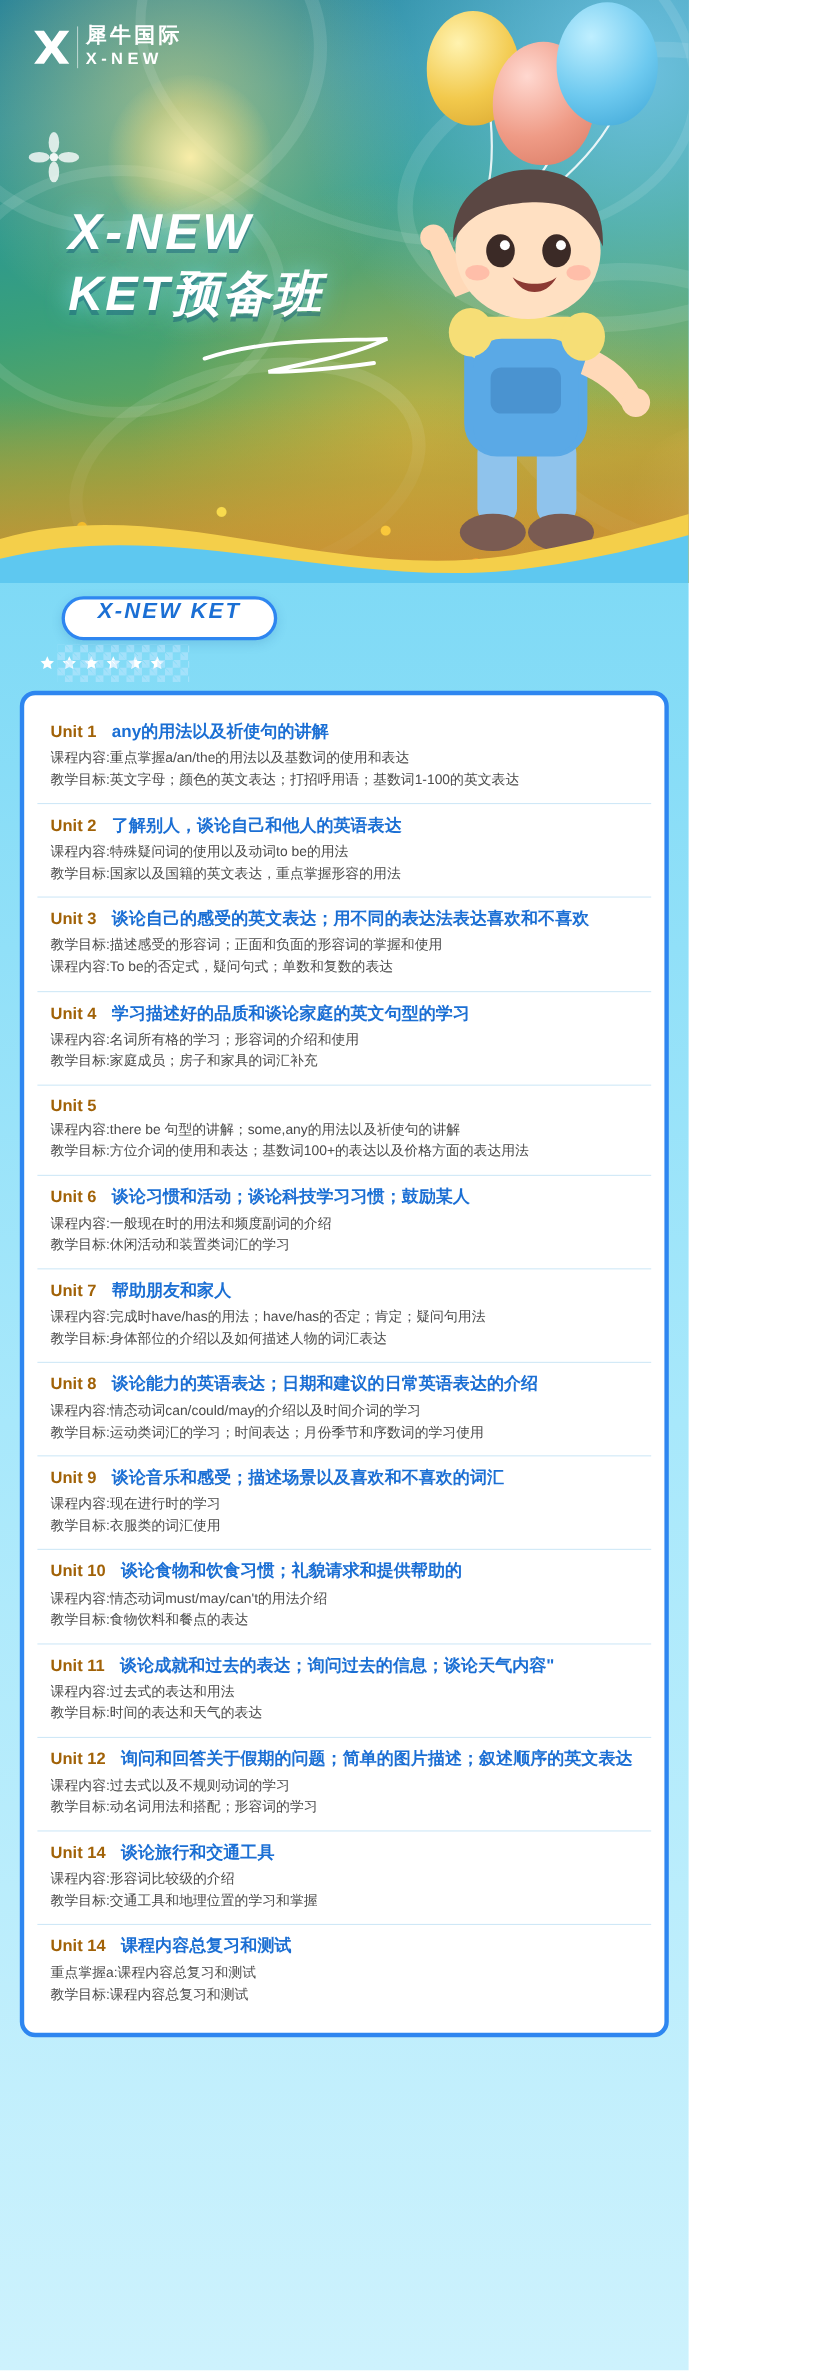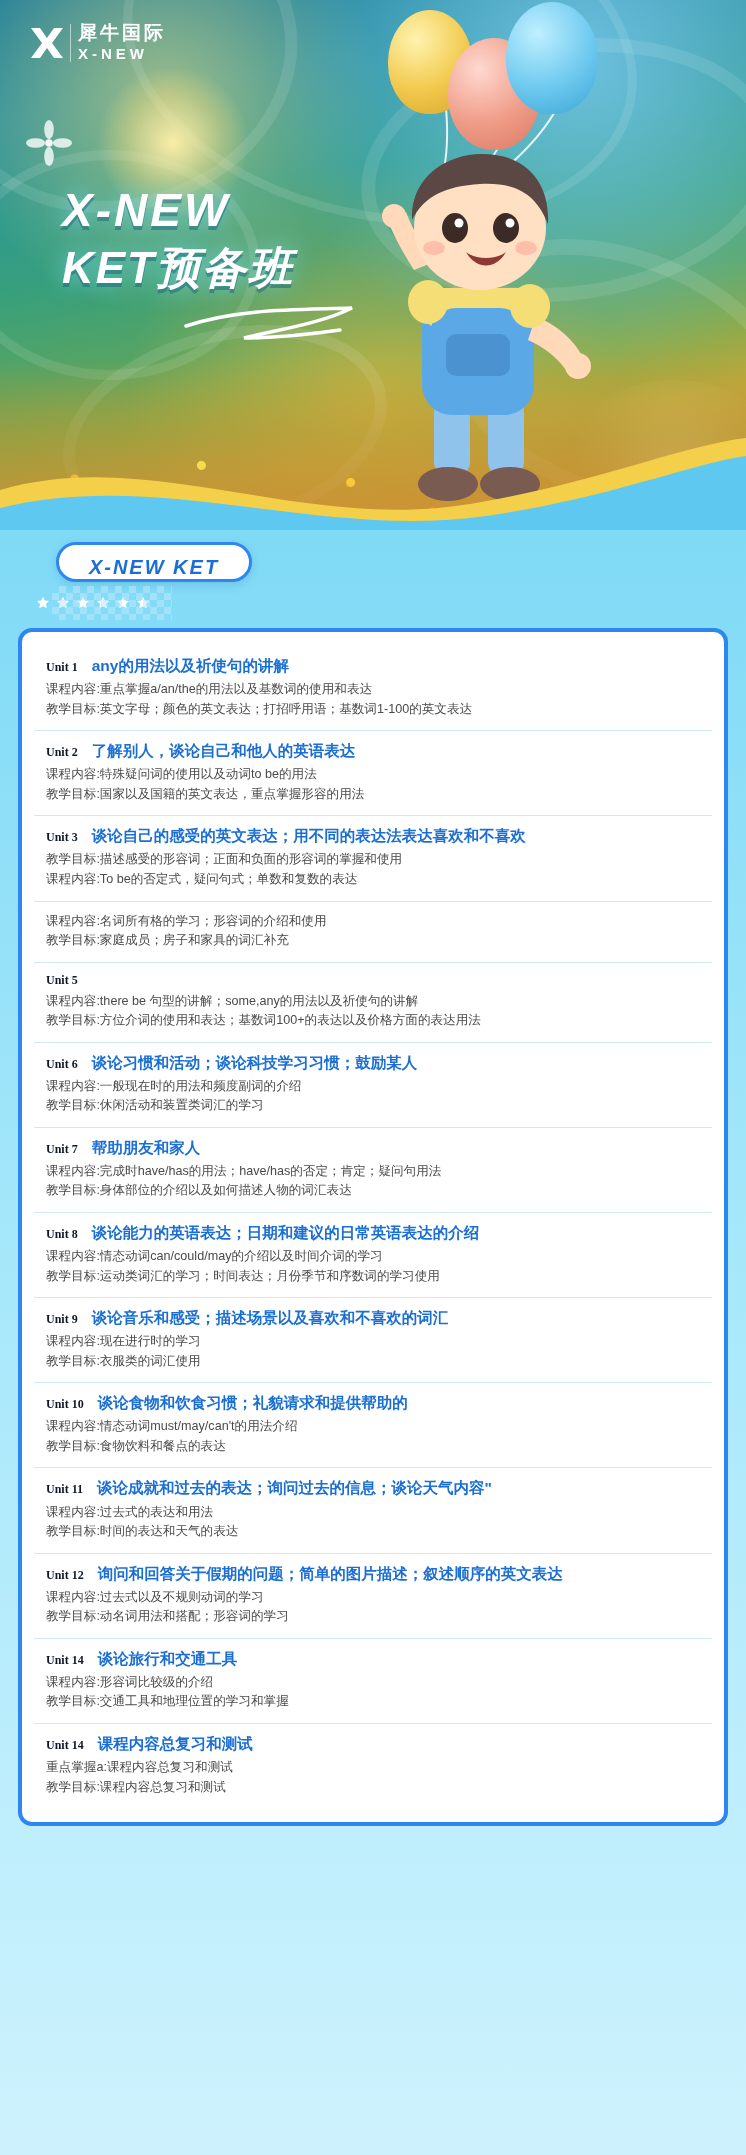--- a/index.html
+++ b/index.html
@@ -3,21 +3,21 @@
 <meta charset="utf-8">
 <style>
   * { box-sizing: border-box; margin: 0; padding: 0; }
   html, body {
     width: 746px;
     background: #ffffff;
     font-family: "Liberation Sans", sans-serif;
   }
   .page {
     position: relative;
-    width: 746px;
+    width: 626px;
     min-height: 2155px;
     overflow: hidden;
     background: linear-gradient(180deg, #5ec8f0 0%, #7ad8f5 20%, #a8e8fb 60%, #cdf2fd 100%);
   }
 
   
   .hero {
     position: relative;
     width: 746px;
     height: 530px;
@@ -109,21 +109,21 @@
   .hero-wave { position: absolute; left: 0; bottom: -2px; width: 746px; height: 120px; }
 
   
   .badge {
     position: relative;
     margin: 12px auto 0 56px;
     width: 196px; height: 40px;
     background: #ffffff;
     border-radius: 20px;
     border: 3px solid #2e86f0;
-    display: flex; align-items: flex-end; justify-content: center;
+    display: flex; align-items: flex-start; justify-content: center;
     box-shadow: 0 3px 10px rgba(20,90,160,.18);
   }
   .badge span {
     color: #1b6fd4; font-weight: 800; font-style: italic;
     font-size: 20px; letter-spacing: 2px;
   }
 
   .title-row { position: relative; margin: 14px 0 0 28px; width: 690px; }
   .stars { display: flex; gap: 6px; margin-left: 8px; }
   .star { width: 14px; height: 14px; color: #ffffff; }
@@ -164,21 +164,21 @@
   .unit {
     padding: 10px 12px 11px 12px;
     border-bottom: 1px solid #cfe8f7;
   }
   .unit:last-child { border-bottom: none; }
   .unit-head {
     display: flex; align-items: baseline; gap: 14px;
     margin-bottom: 4px;
   }
   .unit-no {
-    color: #0f172a; font-weight: 800; font-size: 12px; white-space: nowrap; font-family: Liberation Serif, serif;
+    color: #a16207; font-weight: 800; font-size: 15px; white-space: nowrap;
   }
   .unit-title {
     color: #1b6fd4; font-weight: 800; font-size: 15.5px; line-height: 1.3;
   }
   .unit-line {
     color: #4a4a4a; font-size: 12.6px; line-height: 1.55;
   }
 
   .footer-space { height: 14px; }
 </style>
@@ -329,20 +329,24 @@
       <div class="unit">
         <div class="unit-head">
           <div class="unit-no">Unit 3</div>
           <div class="unit-title">谈论自己的感受的英文表达；用不同的表达法表达喜欢和不喜欢</div>
         </div>
         <div class="unit-line">教学目标:描述感受的形容词；正面和负面的形容词的掌握和使用</div>
         <div class="unit-line">课程内容:To be的否定式，疑问句式；单数和复数的表达</div>
       </div>
 
       <div class="unit">
+        <div class="unit-head">
+          <div class="unit-no">Unit 4</div>
+          <div class="unit-title">学习描述好的品质和谈论家庭的英文句型的学习</div>
+        </div>
         <div class="unit-line">课程内容:名词所有格的学习；形容词的介绍和使用</div>
         <div class="unit-line">教学目标:家庭成员；房子和家具的词汇补充</div>
       </div>
 
       <div class="unit">
         <div class="unit-head">
           <div class="unit-no">Unit 5</div>
         </div>
         <div class="unit-line">课程内容:there be 句型的讲解；some,any的用法以及祈使句的讲解</div>
         <div class="unit-line">教学目标:方位介词的使用和表达；基数词100+的表达以及价格方面的表达用法</div>

